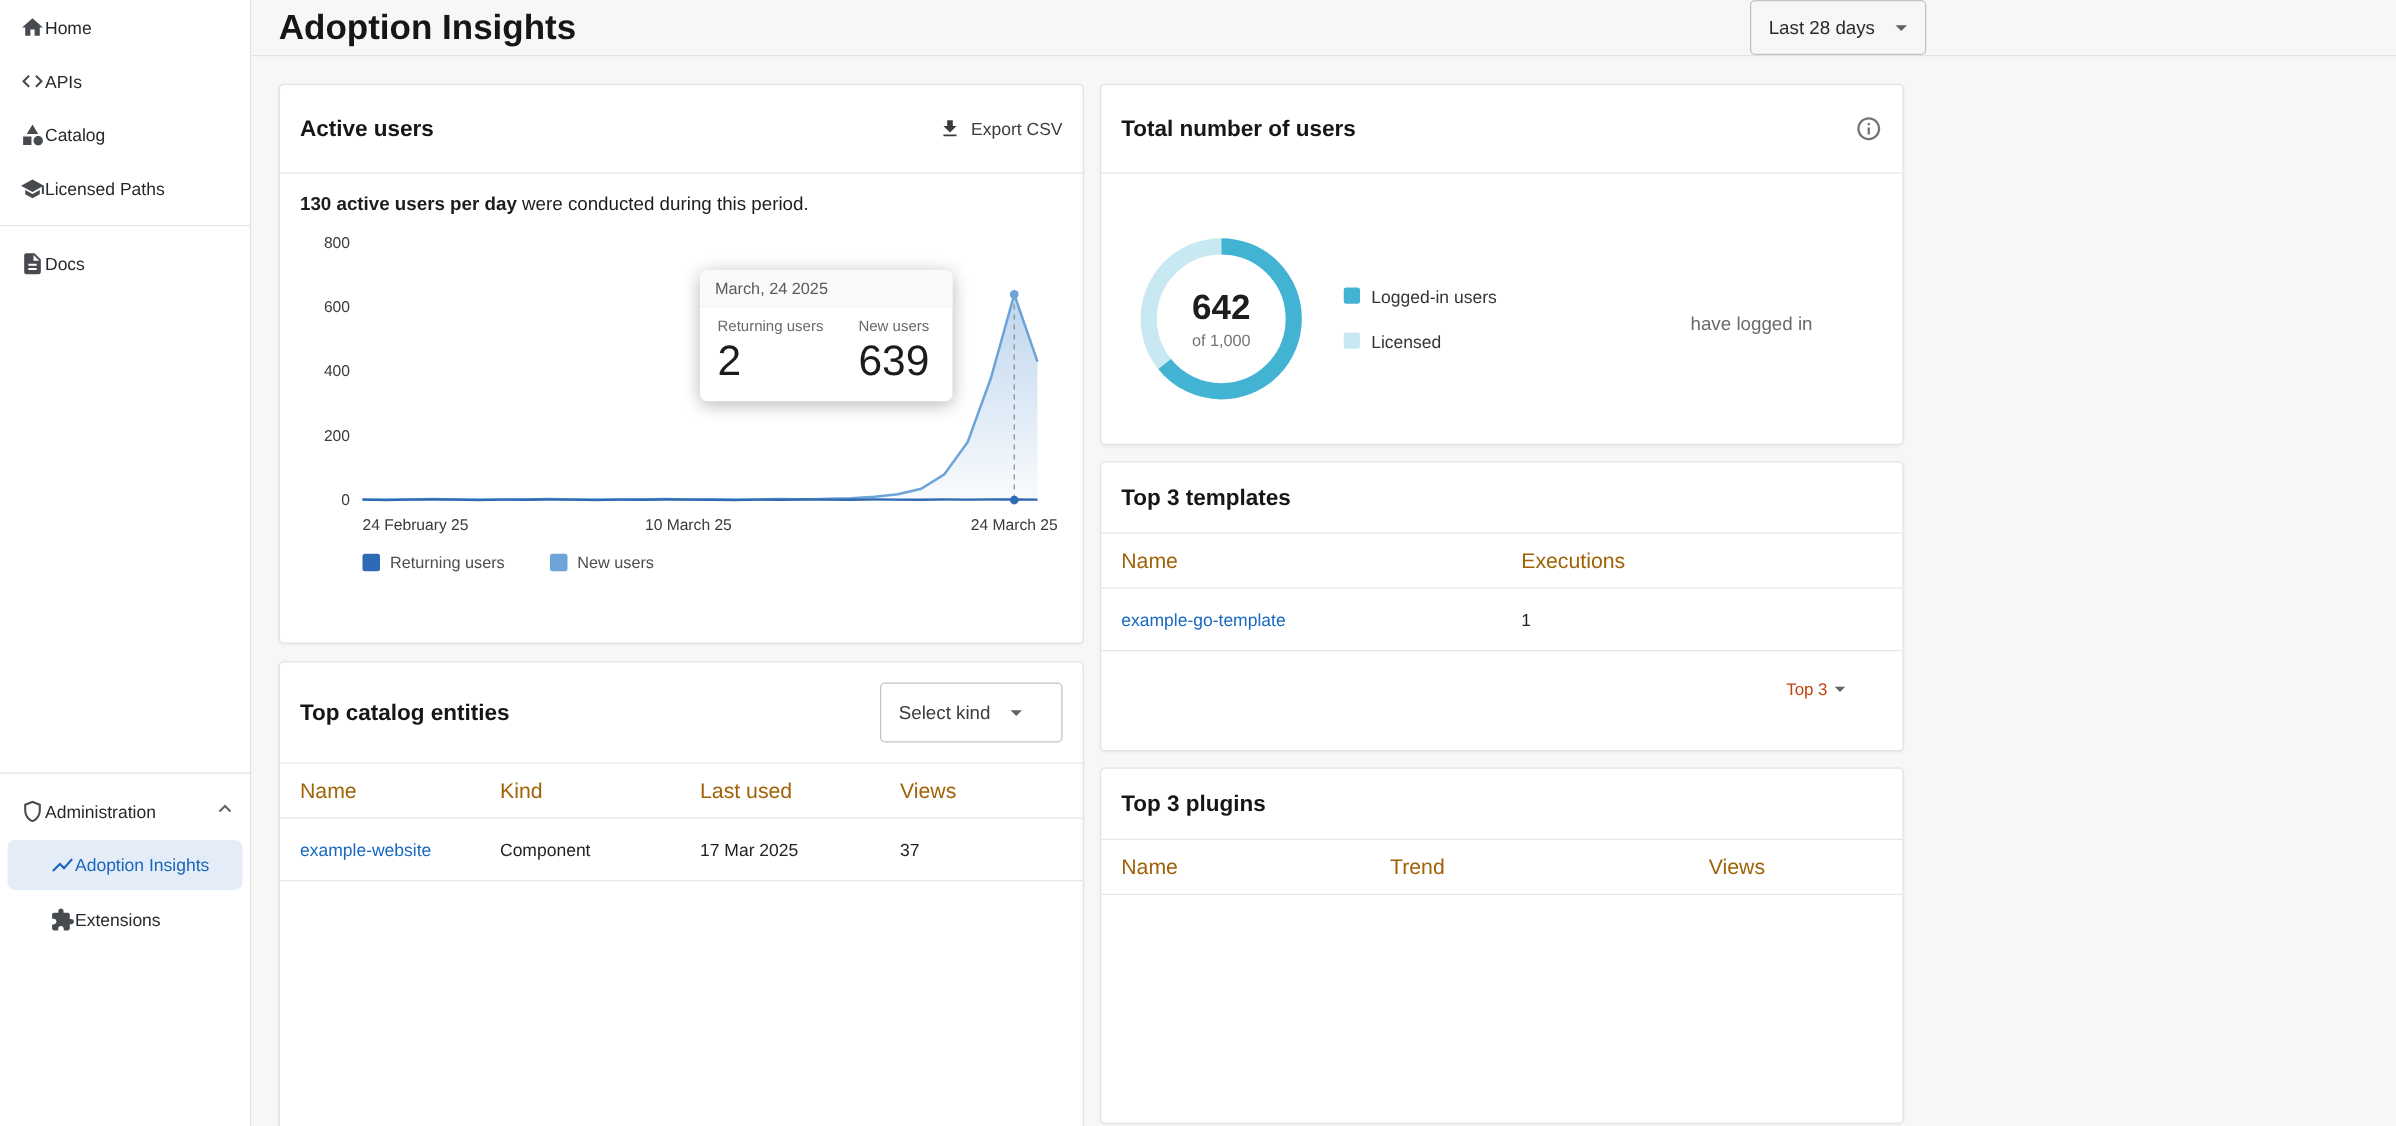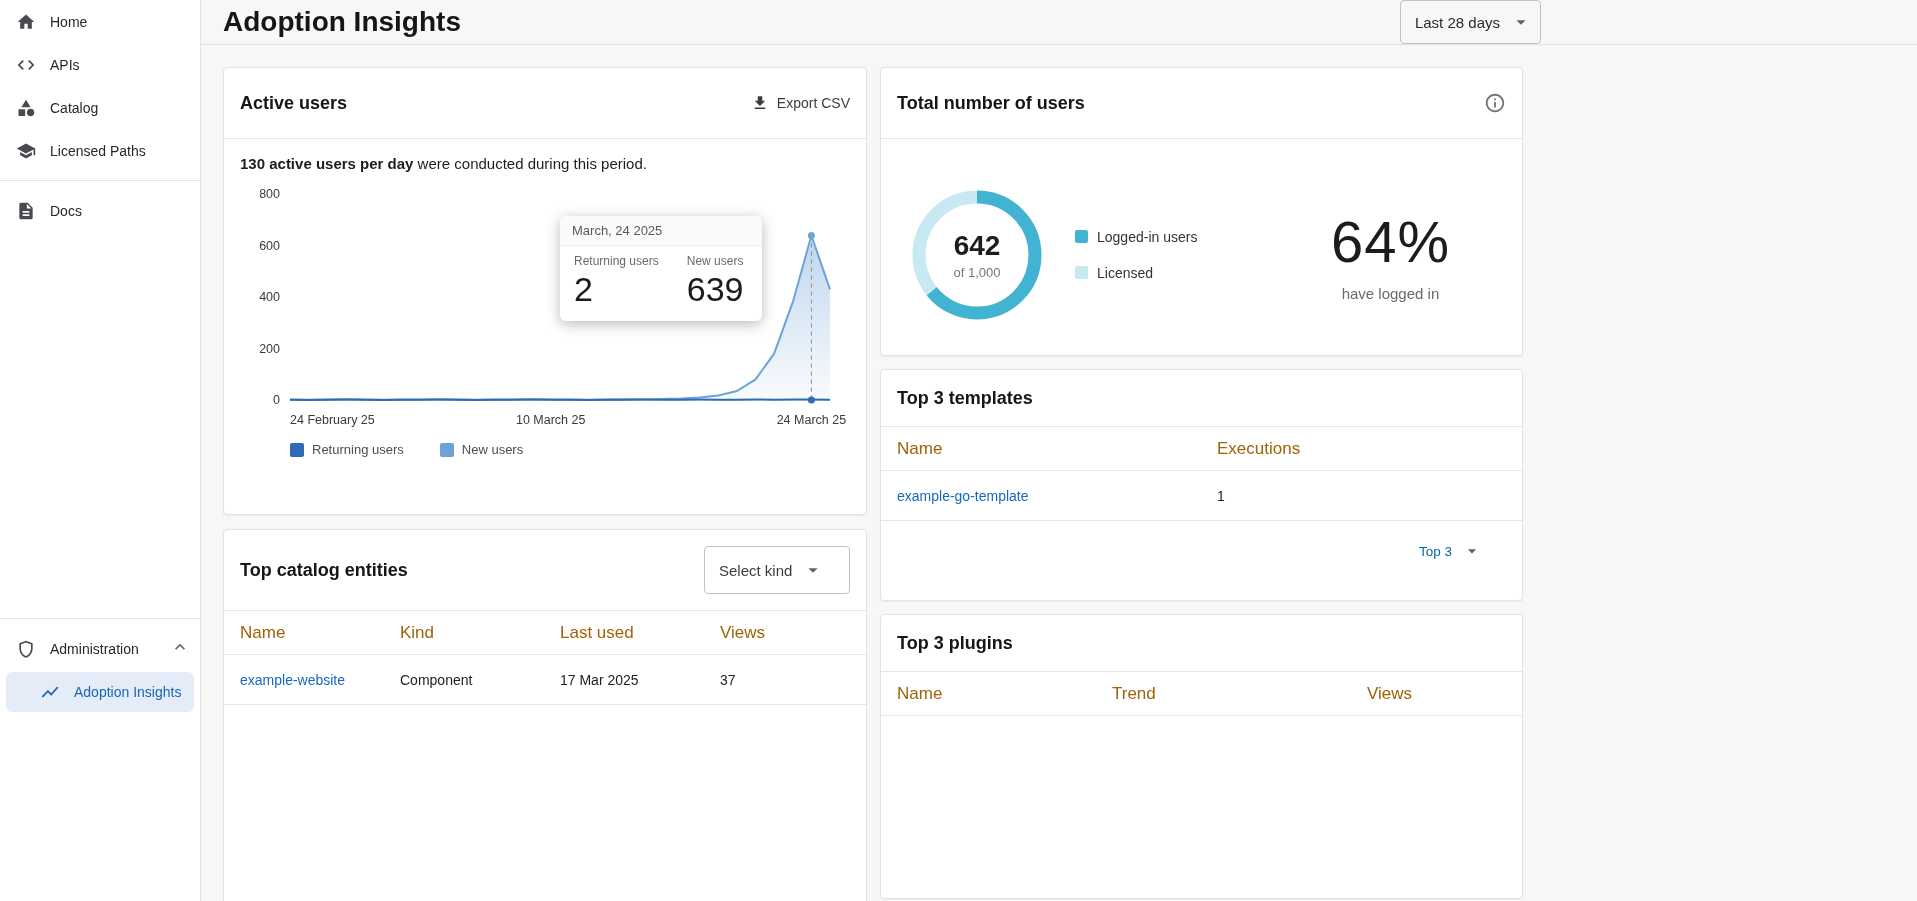--- a/index.html
+++ b/index.html
@@ -2,21 +2,21 @@
 <html><head>
 <meta charset="utf-8">
 <style>
   *{box-sizing:border-box;margin:0;padding:0}
   html,body{width:1917px;height:901px;overflow:hidden}
   body{font-family:"Liberation Sans",sans-serif;background:#f7f7f7;color:#1f1f1f}
   .app{display:flex;height:100%}
 
   
   .sidebar{width:201px;background:#ffffff;border-right:1px solid #e2e2e2;display:flex;flex-direction:column;flex:none}
-  .nav-item{display:flex;align-items:center;gap:14px;height:43px;padding:0 10px 0 16px;font-size:14px;font-weight:500;color:#26282b;cursor:pointer;white-space:nowrap}
+  .nav-item{display:flex;align-items:center;gap:0;height:43px;padding:0 10px 0 16px;font-size:14px;font-weight:500;color:#26282b;cursor:pointer;white-space:nowrap}
   .nav-item svg{width:20px;height:20px;fill:#474b50;flex:none}
   .nav-item.sub{padding-left:40px}
   .nav-item.selected{margin:2px 6px;height:40px;padding-left:34px;background:#e4edf7;border-radius:6px;color:#1a64ba}
   .nav-item.selected svg{fill:#1a64ba}
   .nav-divider{height:1px;background:#e5e5e5;margin:8px 0;flex:none}
   .nav-spacer{height:378px;flex:none}
   .chev{margin-left:auto}
   .chev svg{width:20px;height:20px;fill:#5f6368}
 
   
@@ -75,21 +75,21 @@
   
   .tbl-head,.tbl-row{display:grid;align-items:center;padding:0 16px;border-bottom:1px solid #e6e6e6}
   .tbl-head{height:44px;font-size:17px;color:#a16207}
   .tbl-row{height:50px;font-size:14px;color:#222}
   .g2{grid-template-columns:320px 1fr}
   .g4{grid-template-columns:160px 160px 160px 1fr}
   .g3{grid-template-columns:215px 255px 1fr}
   .link{color:#1668c1;cursor:pointer;text-decoration:none}
 
   .card.templates{height:232px}
-  .tbl-footer{display:flex;justify-content:flex-end;align-items:center;gap:10px;height:60px;padding-right:40px;font-size:13.5px;color:#0369a1;cursor:pointer}
+  .tbl-footer{display:flex;justify-content:flex-end;align-items:center;gap:0;height:60px;padding-right:40px;font-size:13.5px;color:#c2410c;cursor:pointer}
   .tbl-footer svg{width:20px;height:20px;fill:#5f6368}
 
   .card.catalog{height:420px}
   .catalog .card-header{height:80px}
   .card.plugins{height:285px}
 </style>
 </head>
 <body>
 
 <div class="app">
@@ -139,20 +139,26 @@
         <svg viewBox="0 0 24 24">
             <path d="M12 8l-6 6 1.41 1.41L12 10.83l4.59 4.58L18 14z"></path>
           </svg>
       </span>
     </div>
     <div class="nav-item sub selected">
       <svg viewBox="0 0 24 24">
           <path d="M3.5 18.49l6-6.01 4 4L22 6.92l-1.41-1.41-7.09 7.97-4-4L2 16.99l1.5 1.5z"></path>
         </svg>
       <span>Adoption Insights</span>
+    </div>
+    <div class="nav-item sub">
+      <svg viewBox="0 0 24 24">
+          <path d="M20.5 11H19V7c0-1.1-.9-2-2-2h-4V3.5C13 2.12 11.88 1 10.5 1S8 2.12 8 3.5V5H4c-1.1 0-2 .9-2 2v3.8h1.5c1.49 0 2.7 1.21 2.7 2.7s-1.21 2.7-2.7 2.7H2V20c0 1.1.9 2 2 2h3.8v-1.5c0-1.49 1.21-2.7 2.7-2.7s2.7 1.21 2.7 2.7V22H17c1.1 0 2-.9 2-2v-4h1.5c1.38 0 2.5-1.12 2.5-2.5S21.88 11 20.5 11z"></path>
+        </svg>
+      <span>Extensions</span>
     </div>
   </aside>
 
   <main class="main">
 
     <header class="page-header">
       <h1 class="page-title">Adoption Insights</h1>
       <div class="select">
         <span>Last 28 days</span>
         <svg viewBox="0 0 24 24">
@@ -283,21 +289,20 @@
               <div class="tl-item">
                 <span class="tl-swatch" style="background: rgb(67, 179, 212);"></span>
                 <span>Logged-in users</span>
               </div>
               <div class="tl-item">
                 <span class="tl-swatch" style="background: rgb(201, 233, 242);"></span>
                 <span>Licensed</span>
               </div>
             </div>
             <div class="tu-stat">
-              <div class="stat-pct">64%</div>
               <div class="stat-sub">have logged in</div>
             </div>
           </div>
         </section>
 
         <section class="card templates">
           <div class="card-header short">
             <span class="card-title">Top 3 templates</span>
           </div>
           <div class="card-divider"></div>

